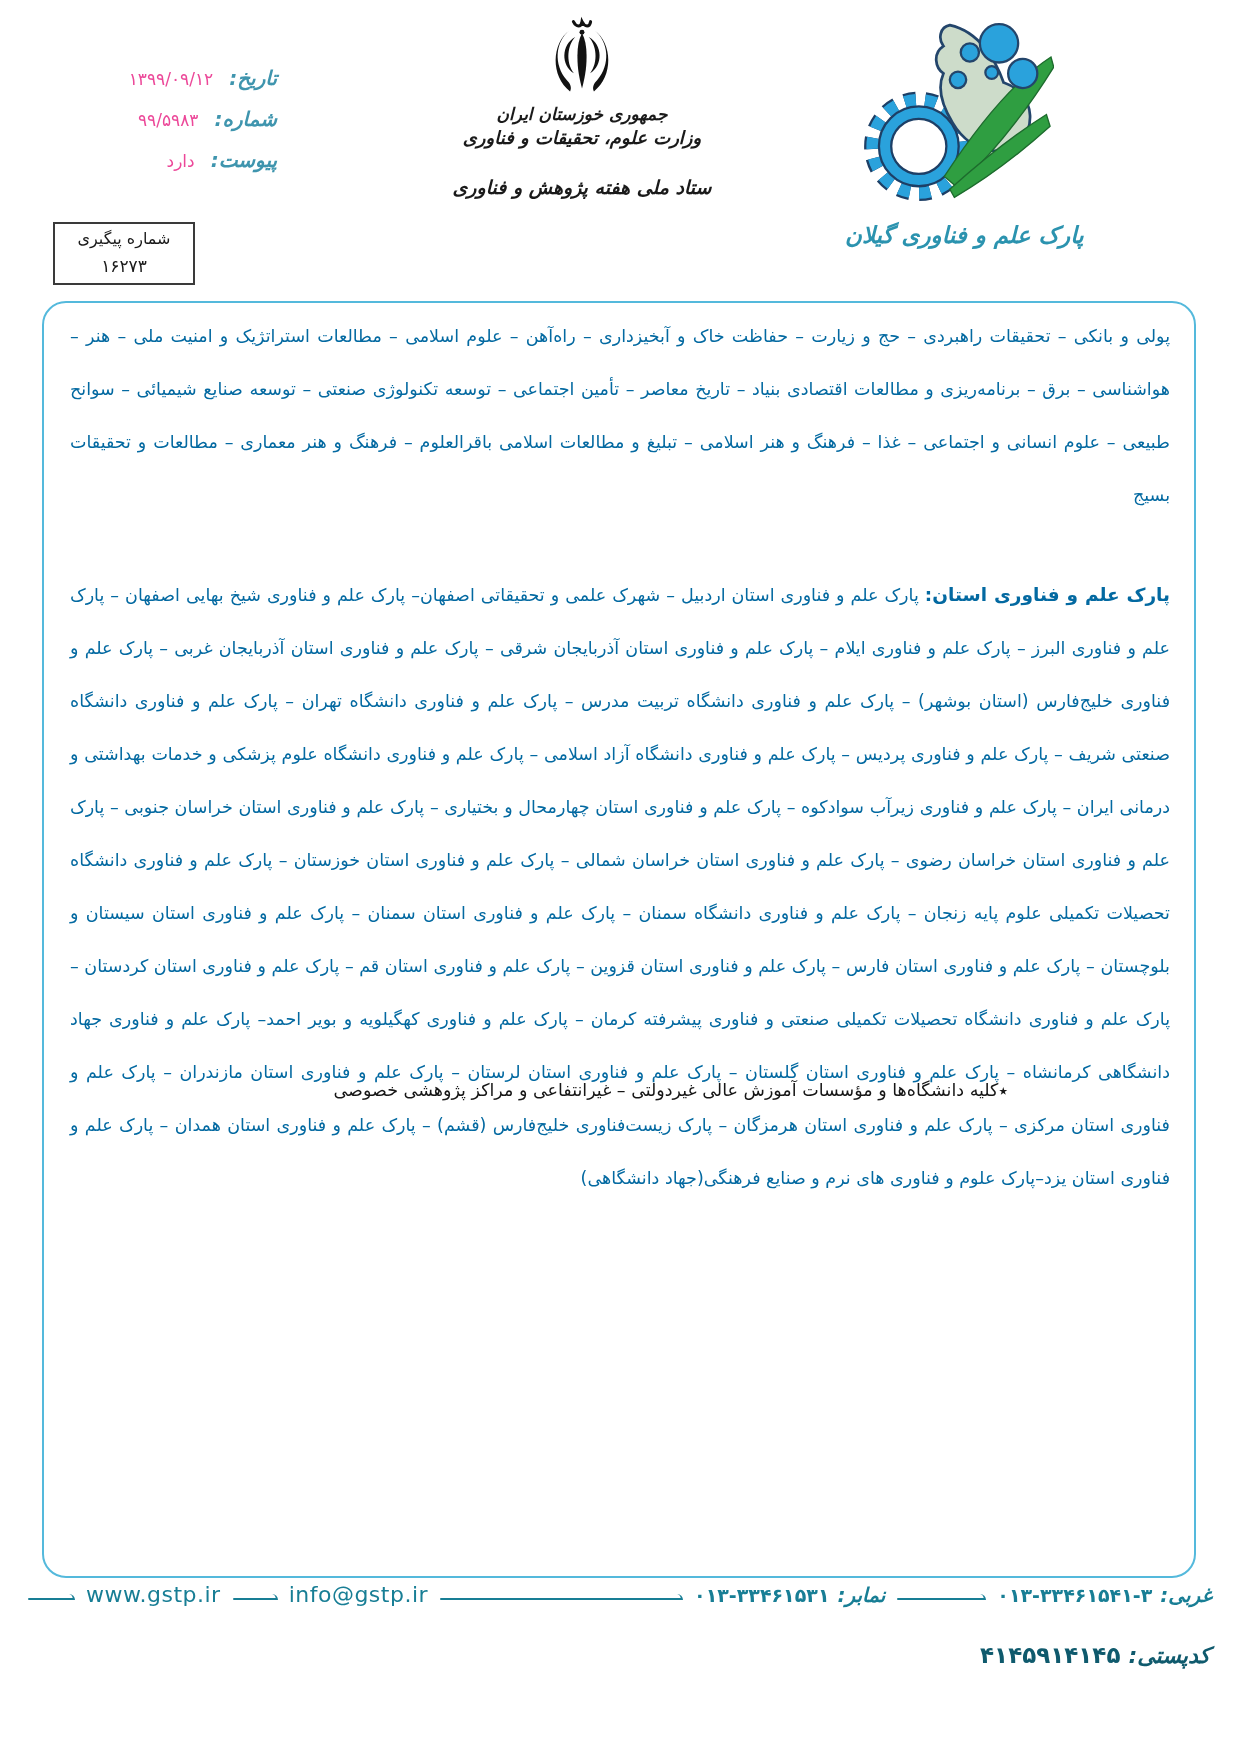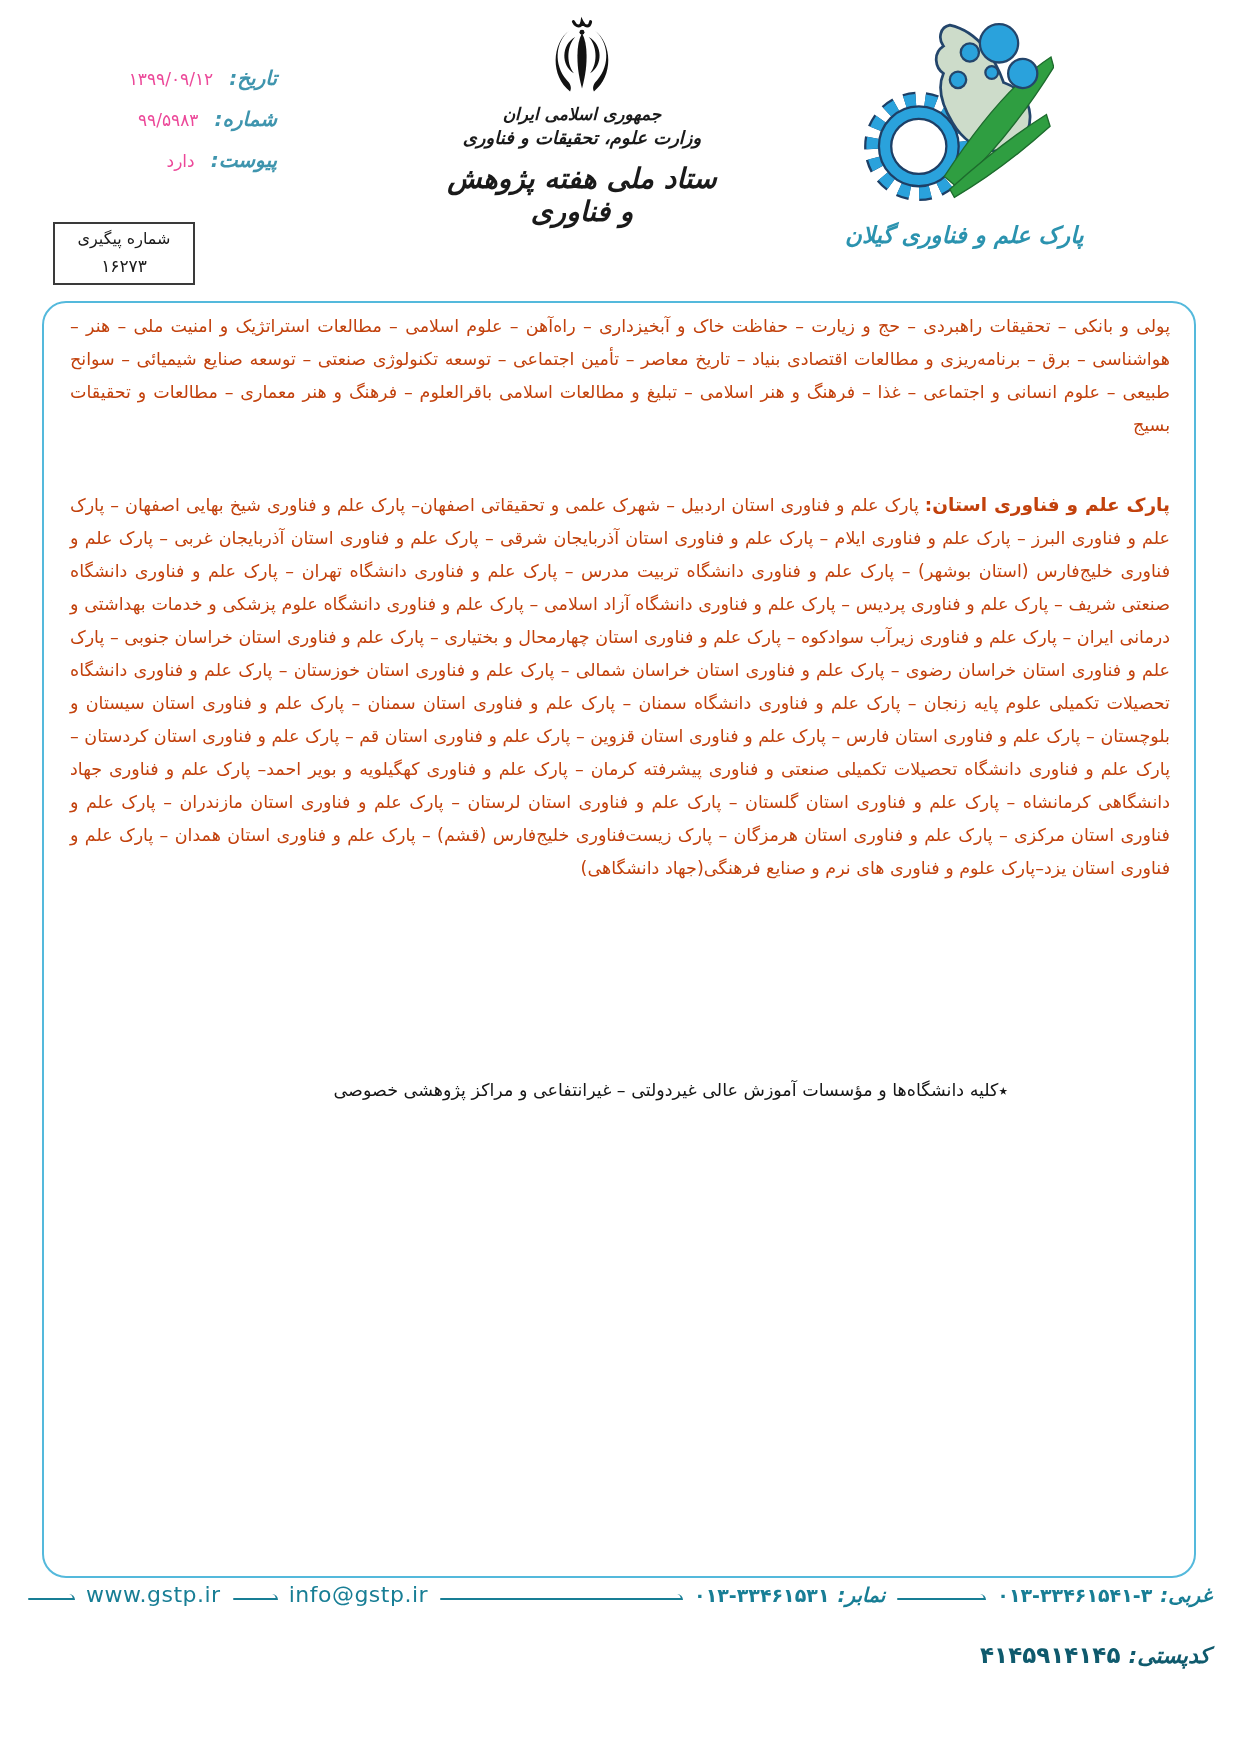--- a/index.html
+++ b/index.html
@@ -26,36 +26,36 @@
     padding:5px 4px 7px 4px; text-align:center; direction:rtl; z-index:5;
   }
   .tracking-box .t-label { font-size:16px; display:block; }
   .tracking-box .t-value { font-size:17px; display:block; margin-top:8px; }
 
   
   .center-block { position:absolute; top:14px; left:437px; width:290px; text-align:center; direction:rtl; }
   .center-block svg { display:block; margin:0 auto; }
   .gov-line1 { font-size:17px; font-weight:bold; font-style:italic; margin-top:4px; }
   .gov-line2 { font-size:18px; font-weight:bold; font-style:italic; margin-top:3px; }
-  .gov-line3 { font-size:28px; font-weight:bold; font-style:italic; margin-top:14px; }
+  .gov-line3 { font-size:19px; font-weight:bold; font-style:italic; margin-top:28px; }
 
   
   .logo-block { position:absolute; top:16px; left:845px; width:225px; text-align:center; }
   .logo-caption { font-size:23px; font-weight:bold; font-style:italic; color:#2b93af; margin-top:6px; white-space:nowrap; }
 
   
   .content-frame {
     position:absolute; left:42px; top:301px; width:1154px; height:1277px;
     border:2px solid #54b9dc; border-radius:24px;
     background:transparent;
   }
   .content {
     position:absolute; left:70px; top:310px; width:1100px;
     direction:rtl; text-align:justify;
-    font-size:17.5px; line-height:33px; color:#c2410c;
+    font-size:17.5px; line-height:53px; color:#0369a1;
   }
   .content p.para2 { margin-top:46px; }
   .content .lead { font-weight:bold; font-size:18.5px; }
   .note-line {
     position:absolute; left:70px; top:1080px; width:1100px;
     direction:rtl; text-align:right; padding-right:162px;
     font-size:17.5px; color:#161616;
   }
 
   
@@ -115,21 +115,21 @@
           <path d="M31 8 c3 6 8 6 9 0 c3 6 8 6 9 0" fill="none" stroke="#121212" stroke-width="3.2" stroke-linecap="round"></path>
           <circle cx="40" cy="19" r="2.6"></circle>
           <path d="M40 20 c-3.2 6 -4.8 14 -4.8 24 c0 14 2.2 24 4.8 34 c2.6 -10 4.8 -20 4.8 -34 c0 -10 -1.6 -18 -4.8 -24 z"></path>
           <path d="M33 24 c-8 8 -10.5 26 -1.5 38 c-13.5 -8 -13.5 -30 1.5 -38 z"></path>
           <path d="M47 24 c8 8 10.5 26 1.5 38 c13.5 -8 13.5 -30 -1.5 -38 z"></path>
           <path d="M27 17 C12 29 10 53 24 69 C28 73 29.5 77 27.5 81 C7 65 8 31 27 17 z"></path>
           <path d="M53 17 C68 29 70 53 56 69 C52 73 50.5 77 52.5 81 C73 65 72 31 53 17 z"></path>
         </g>
       </svg>
     </span>
-    <div class="gov-line1">جمهوری اسلامی ایران</div>
+    <div class="gov-line1">جمهوری خوزستان ایران</div>
     <div class="gov-line2">وزارت علوم، تحقیقات و فناوری</div>
     <div class="gov-line3">ستاد ملی هفته پژوهش و فناوری</div>
   </div>
 
   <div class="logo-block">
     <span>
       <svg width="192" height="196" viewBox="0 0 210 215" aria-hidden="true">
 
         <circle cx="62" cy="143" r="50" fill="none" stroke="#1d3f66" stroke-dasharray="12 10" stroke-width="20"></circle>
         <circle cx="62" cy="143" r="50" fill="none" stroke="#2aa2dc" stroke-dasharray="12 10" stroke-width="15"></circle>

